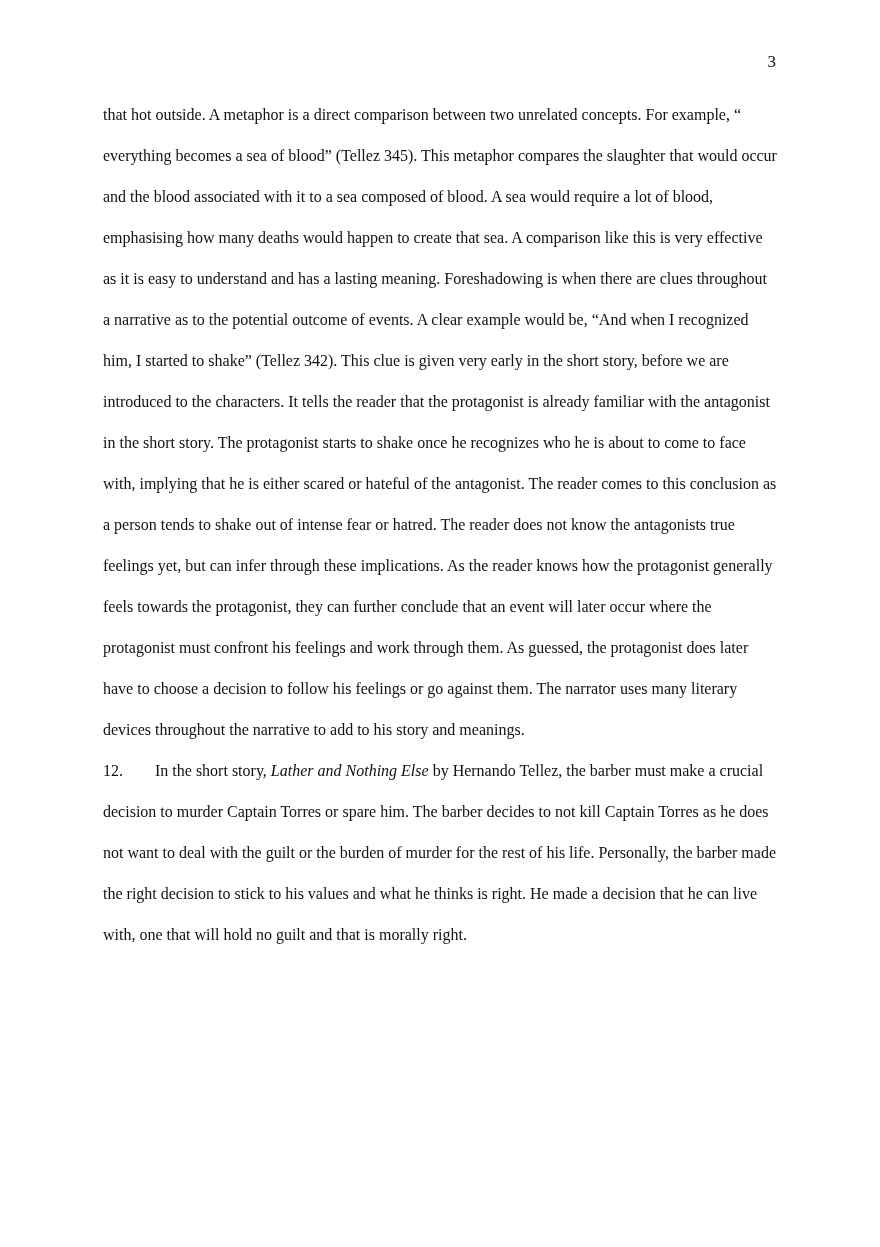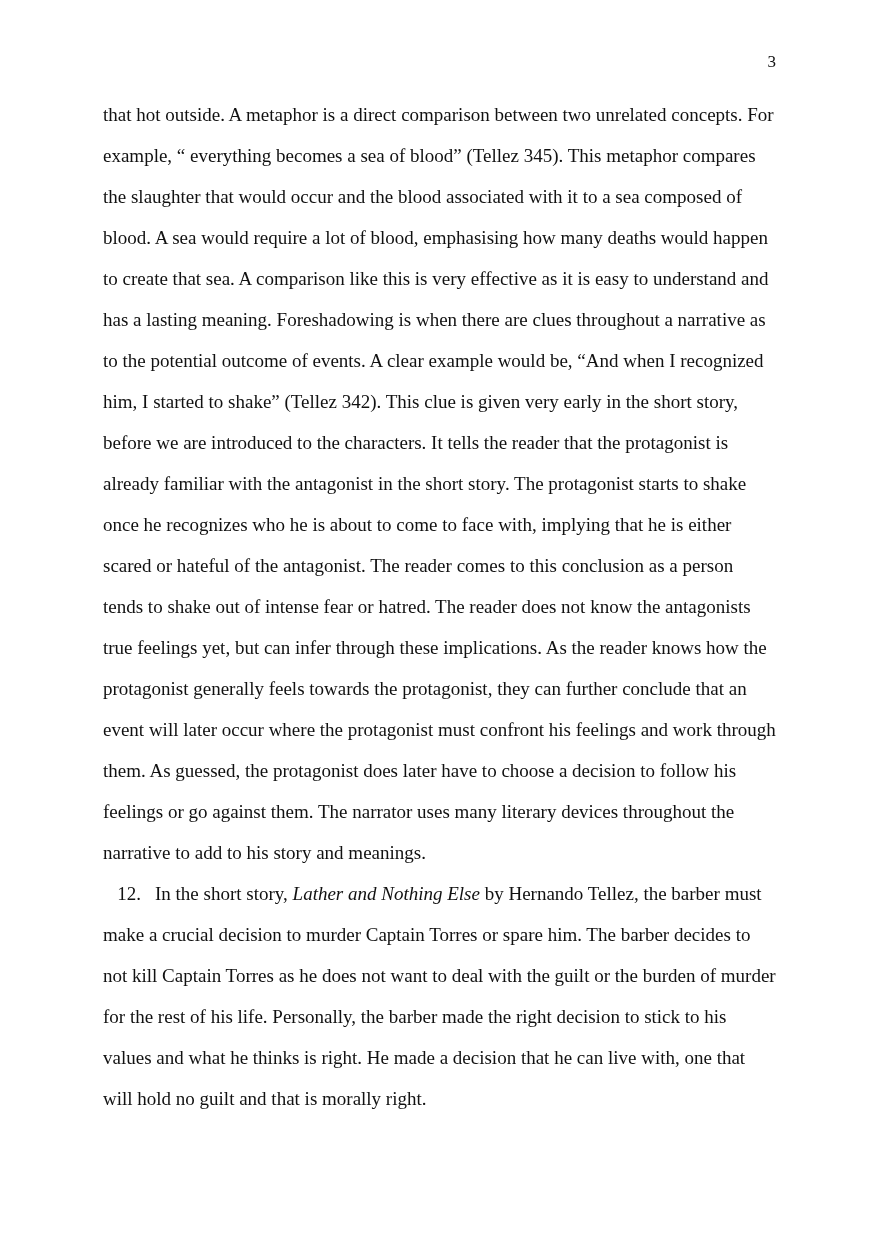--- a/index.html
+++ b/index.html
@@ -28,32 +28,31 @@
     right: 104px;
     font-size: 17px;
     line-height: 20px;
     color: #111111;
   }
   .body-text {
     position: absolute;
     top: 94px;
     left: 103px;
     width: 674px;
-    font-size: 19px;
+    font-size: 16px;
     line-height: 41px;
     text-align: left;
     color: #111111;
   }
   .body-text p {
     margin: 0;
   }
   .list-number {
     display: inline-block;
     width: 52px;
-    text-align: center;
   }
   .story-title {
   }
 </style>
 </head>
 <body>
 
 <div class="page">
 
   <div class="page-number">3</div>

